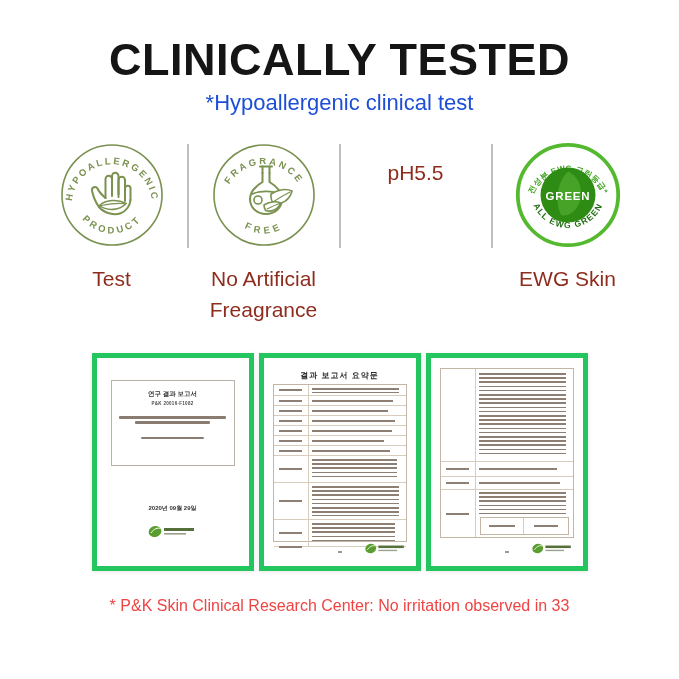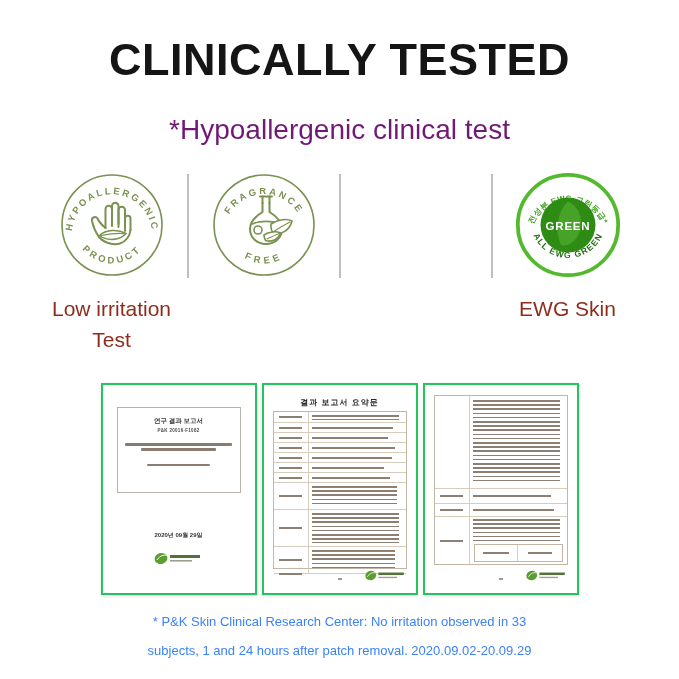--- a/index.html
+++ b/index.html
@@ -5,33 +5,33 @@
   html,body{margin:0;padding:0;}
   body{
     width:679px;height:679px;background:#ffffff;overflow:hidden;
     font-family:"Liberation Sans", sans-serif;
     -webkit-font-smoothing:antialiased;
   }
   .main{width:679px;text-align:center;}
 
   
   .title{margin-top:34px;font-size:45px;font-weight:700;color:#151515;letter-spacing:.5px;}
-  .subtitle{margin-top:28px;font-size:28px;color:#701a75;}
+  .subtitle{margin-top:4px;font-size:22px;color:#1d4ed8;}
 
   
   .badges{display:flex;justify-content:center;align-items:flex-start;margin-top:26px;}
   .badge-col{width:150px;display:flex;flex-direction:column;align-items:center;}
   .vdiv{width:2px;height:104px;background:#bfbfbf;margin-top:2px;}
   .badge-icon{width:106px;height:106px;}
   .badge-icon svg{width:106px;height:106px;display:block;}
   .badge-label{margin-top:15px;font-size:21px;color:#8e2c1d;line-height:31px;min-height:62px;}
 
   
   .docs{display:flex;justify-content:center;gap:5px;margin-top:28px;}
-  .page{position:relative;width:152px;height:208px;background:#fff;border:2px solid #22c55e;
+  .page{position:relative;width:152px;height:208px;background:#fff;border:5px solid #22c55e;
         box-shadow:0 1px 4px rgba(0,0,0,.10);text-align:center;}
   .bar{background:#8a7c70;border-radius:1px;}
   .lines{background:repeating-linear-gradient(to bottom,#8d7f73 0,#8d7f73 1.6px,transparent 1.6px,transparent 4.2px);}
   
   .d1-box{position:absolute;left:14px;right:14px;top:22px;height:84px;border:1px solid #b9b2a8;}
   .d1-heading{margin-top:9px;font-size:6.5px;font-weight:700;color:#333;}
   .d1-code{margin-top:2px;font-size:4.5px;font-weight:700;color:#4a4a4a;letter-spacing:.3px;}
   .d1-t1{margin:10px auto 0;width:88%;height:2.6px;}
   .d1-t2{margin:2.5px auto 0;width:62%;height:2.6px;}
   .d1-t3{margin:13px auto 0;width:52%;height:2.6px;}
@@ -46,21 +46,21 @@
   .lc{width:26%;border-right:1px solid #d8cdbd;display:flex;align-items:center;justify-content:center;}
   .rc{flex:1;display:flex;flex-direction:column;justify-content:center;align-items:flex-start;padding:2px 3px;}
   .lbl{width:68%;height:2px;background:#8d7f73;}
   .d2-title{position:absolute;left:0;right:0;top:12px;font-size:8px;font-weight:700;color:#2b2b2b;letter-spacing:1px;}
   .pgnum{position:absolute;bottom:13px;left:50%;transform:translateX(-50%);width:4px;height:2px;background:#999;}
   .itab{width:96%;margin:3px auto 0;height:18px;border:1px solid #c3b6a4;display:grid;grid-template-columns:1fr 1fr;}
   .itab div{border-right:1px solid #d8cdbd;display:flex;align-items:center;justify-content:center;}
   .itab div:last-child{border-right:none;}
 
   
-  .footnote{margin-top:12px;font-size:13px;color:#3b82f6;line-height:29px;}
+  .footnote{margin-top:20px;font-size:16px;color:#ef4444;line-height:29px;}
 </style>
 </head>
 <body>
 
 <div class="main">
 
   <div class="title">CLINICALLY TESTED</div>
   <div class="subtitle">*Hypoallergenic clinical test</div>
 
   <div class="badges">
@@ -87,21 +87,20 @@
             <path d="M46.5,56 C43,53 40,50 38.5,46.5 A3,3 0 0 0 33,48.5 C34,54 36.5,60 40,65"></path>
             <path d="M40,65 C45,71 55,73.5 61,71.5 C67,69.5 71,64 71.5,58"></path>
           </g>
           <g fill="none" stroke="#7a9150" stroke-linecap="round">
             <path stroke-width="1.6" d="M40.5,63.5 C47,57.5 59,57 67,61.5 C61,68.5 48,69.5 40.5,63.5 Z"></path>
             <path stroke-width="1.1" d="M42,63.5 C50,62 58,60.5 66,61.8"></path>
           </g>
         </svg>
       </div>
       <div class="badge-label">
-        <div>Low irritation</div>
         <div>Test</div>
       </div>
     </div>
 
     <div class="vdiv"></div>
 
     <div class="badge-col">
       <div class="badge-icon">
         <svg viewBox="0 0 106 106">
           <defs>
@@ -125,25 +124,33 @@
             <circle cx="47" cy="58" r="4" stroke-width="1.6"></circle>
           </g>
           <g stroke="#7a9150" stroke-linecap="round" stroke-linejoin="round">
             <path fill="#fff" stroke-width="1.6" d="M60,52 C67,47 76,46.5 81,49 C79,57.5 71,63 62.5,62 C60.5,58.5 59.5,55 60,52 Z"></path>
             <path fill="#fff" stroke-width="1.6" d="M53,63 C58,59.5 65,59 69.5,61 C67.5,67.5 60,70.5 54.5,68.5 C53.5,66.5 53,64.5 53,63 Z"></path>
             <path fill="none" stroke-width="1.1" d="M62,60 C68,56 74,52.5 79,50"></path>
             <path fill="none" stroke-width="1.1" d="M56,67 C61,64.5 65.5,62.5 68.5,61.5"></path>
           </g>
         </svg>
       </div>
+      <div class="badge-label">
+        <div>No Artificial</div>
+        <div>Freagrance</div>
+      </div>
     </div>
 
     <div class="vdiv"></div>
 
     <div class="badge-col">
+      <div class="badge-label">
+        <div>pH5.5</div>
+        <div></div>
+      </div>
     </div>
 
     <div class="vdiv"></div>
 
     <div class="badge-col">
       <div class="badge-icon">
         <svg viewBox="0 0 106 106">
           <defs>
             <path id="arc4t" d="M 16,57 A 38.5,38.5 0 0 1 90,57"></path>
             <path id="arc4b" d="M 17,59 A 37.5,37.5 0 0 0 89,59"></path>
@@ -341,16 +348,15 @@
           <rect x="17" y="4" width="30" height="3" fill="#55703a"></rect>
           <rect x="17" y="9" width="22" height="1.6" fill="#9aa08e"></rect>
         </svg>
       </div>
     </div>
 
   </div>
 
   <div class="footnote">
     <div>* P&amp;K Skin Clinical Research Center: No irritation observed in 33</div>
-    <div>subjects, 1 and 24 hours after patch removal. 2020.09.02-20.09.29</div>
   </div>
 
 </div>
 
 </body></html>

